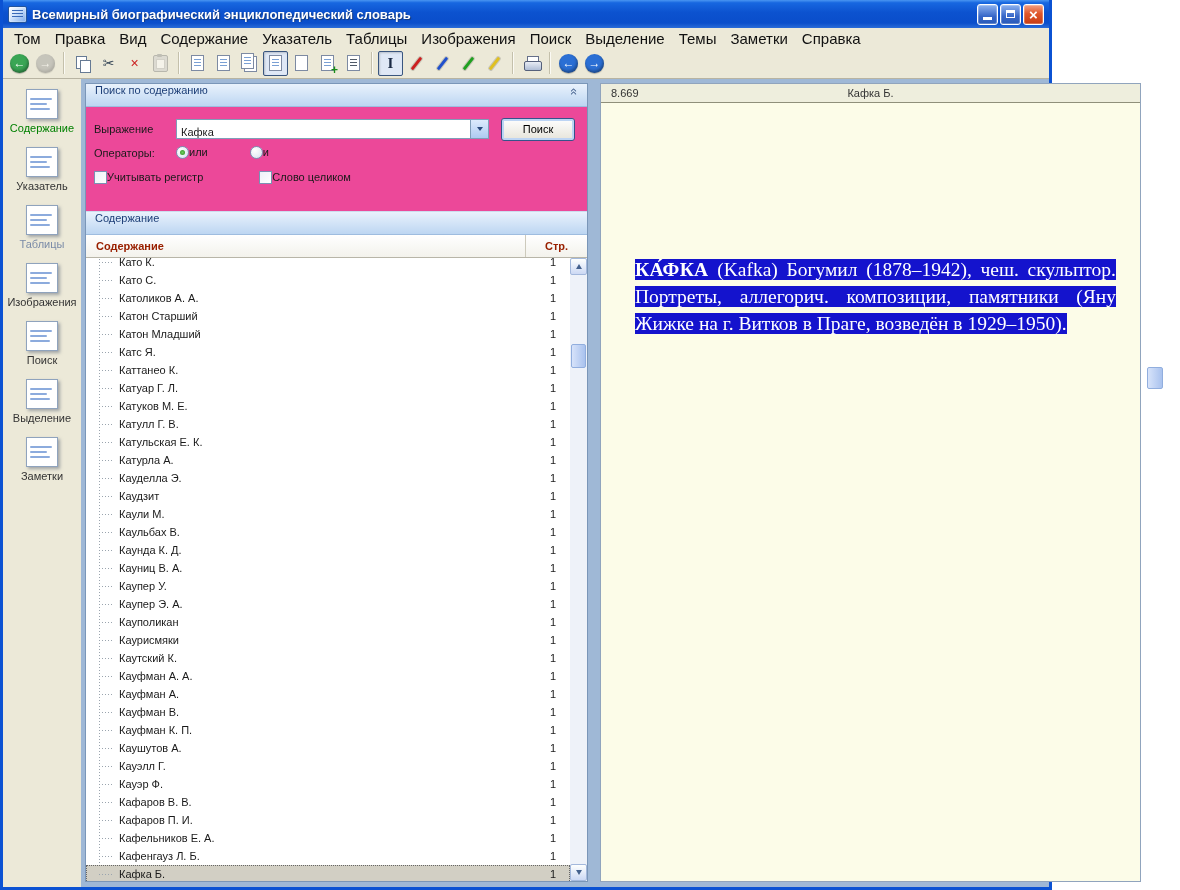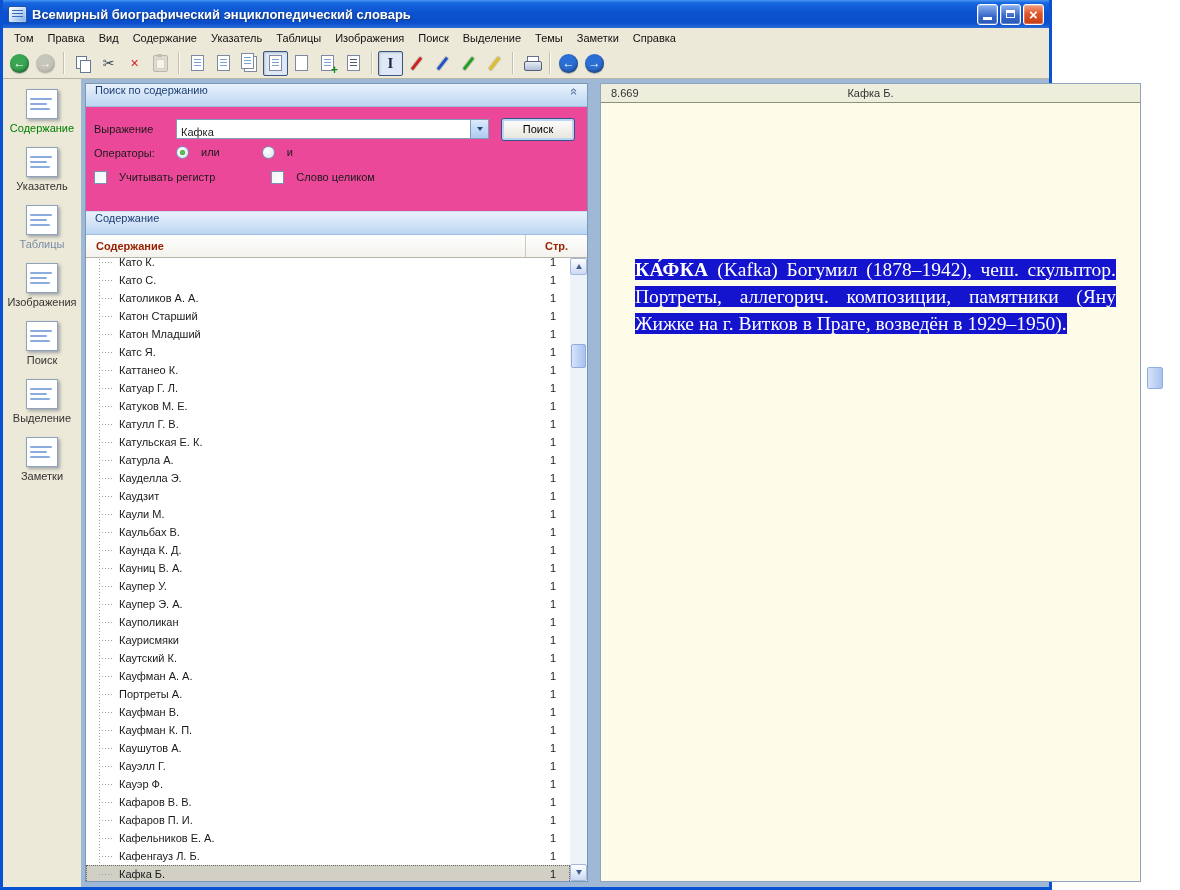--- a/index.html
+++ b/index.html
@@ -18,21 +18,21 @@
   .title-text{flex:1;color:#fff;font-weight:bold;font-size:13px;white-space:nowrap;overflow:hidden;text-shadow:1px 1px 1px #163a78}
   .win-controls{display:flex;gap:2px}
   .wbtn{width:21px;height:21px;border-radius:3px;border:1px solid #fff;box-sizing:border-box;
     display:flex;align-items:center;justify-content:center;box-shadow:inset 0 0 0 1px rgba(255,255,255,.25);cursor:pointer}
   .wbtn.min,.wbtn.max{background:linear-gradient(to bottom,#8db2ef,#3767c8 60%,#2a5ab8)}
   .wbtn.close{background:linear-gradient(to bottom,#f2a083,#e0572b 45%,#c73d14);color:#fff;font-size:15px;font-weight:bold;line-height:1}
   .wg-min{width:9px;height:3px;background:#fff;margin-top:9px}
   .wg-max{width:9px;height:8px;border:1px solid #fff;border-top-width:3px;box-sizing:border-box}
 
   
-  .menubar{flex:none;height:20px;background:#ece9d8;display:flex;align-items:center;padding-left:4px;font-size:11px;color:#111}
+  .menubar{flex:none;height:20px;background:#ece9d8;display:flex;align-items:center;padding-left:4px;font-size:15px;color:#111}
   .menu-item{padding:2px 7px;cursor:default}
   .toolbar{flex:none;height:30px;background:#ece9d8;display:flex;align-items:center;padding-left:4px;gap:1px;border-bottom:1px solid #b8b4a2}
   .tb-btn{width:25px;height:25px;flex:none;display:flex;align-items:center;justify-content:center;position:relative;
     border:1px solid transparent;border-radius:2px;box-sizing:border-box;cursor:pointer}
   .tb-btn.pressed{border-color:#3a567f;background:#dfe8f6;box-shadow:inset 1px 1px 2px rgba(0,0,0,.18)}
   .tb-btn.disabled{filter:grayscale(1) opacity(.45);cursor:default}
   .tb-sep{flex:none;width:0;height:22px;margin:0 4px;border-left:1px solid #c4c0ab;border-right:1px solid #fbfaf4}
   .circ{width:19px;height:19px;border-radius:50%;color:#fff;display:flex;align-items:center;justify-content:center;
     font-size:12px;font-weight:bold;box-shadow:inset -1px -2px 3px rgba(0,0,0,.35),0 1px 1px rgba(0,0,0,.25)}
   .g{font-size:14px;line-height:1}
@@ -75,21 +75,21 @@
   .form-row{display:flex;align-items:center;height:24px;margin:0 8px}
   .form-row.r1{margin-top:10px}
   .lbl{width:82px;flex:none}
   .combo{width:313px;height:20px;background:#fff;border:1px solid #7f9db9;box-sizing:border-box;display:flex;align-items:flex-end;padding-left:4px;cursor:text}
   .combo-val{flex:1}
   .combo-arrow{flex:none;width:17px;height:18px;border-left:1px solid #7f9db9;display:flex;align-items:center;justify-content:center;
     background:linear-gradient(to bottom,#dceafc,#aecbf2);cursor:pointer}
   .arr-down{width:0;height:0;border-left:3.5px solid transparent;border-right:3.5px solid transparent;border-top:4px solid #2a4a7c}
   .xp-btn{margin-left:12px;width:74px;height:23px;border:1px solid #35538a;border-radius:3px;
     background:linear-gradient(#fefefe,#e6e4da);box-shadow:inset 0 0 0 2px #bcd4f4;font-size:11px;font-family:inherit;cursor:pointer}
-  .opt{display:inline-flex;gap:12px;cursor:pointer}
+  .opt{display:inline-flex;gap:0;cursor:pointer}
   .op-group .opt{margin-right:42px}
   .checks .opt{margin-right:56px}
   .radio{width:13px;height:13px;border-radius:50%;background:radial-gradient(circle at 35% 30%,#fff,#e8eef6 60%,#cdd8e8);
     border:1px solid #7a92b4;box-sizing:border-box;position:relative}
   .radio.sel::after{content:'';position:absolute;left:3px;top:3px;width:5px;height:5px;border-radius:50%;
     background:radial-gradient(#6fce5f,#2c8a1e)}
   .checkbox{width:13px;height:13px;border:1px solid #7a92b4;background:linear-gradient(135deg,#eef2f8,#fff);box-sizing:border-box}
 
   .col-header{flex:none;height:22px;display:flex;align-items:center;background:linear-gradient(#ffffff,#f3f2ec);
     border-bottom:1px solid #b8b5a8;font-weight:bold;color:#992000;font-size:11px}
@@ -441,21 +441,21 @@
                 </div>
                 <div class="row">
                   <span class="nm">Каутский К.</span>
                   <span class="pgn">1</span>
                 </div>
                 <div class="row">
                   <span class="nm">Кауфман А. А.</span>
                   <span class="pgn">1</span>
                 </div>
                 <div class="row">
-                  <span class="nm">Портреты А.</span>
+                  <span class="nm">Кауфман А.</span>
                   <span class="pgn">1</span>
                 </div>
                 <div class="row">
                   <span class="nm">Кауфман В.</span>
                   <span class="pgn">1</span>
                 </div>
                 <div class="row">
                   <span class="nm">Кауфман К. П.</span>
                   <span class="pgn">1</span>
                 </div>

